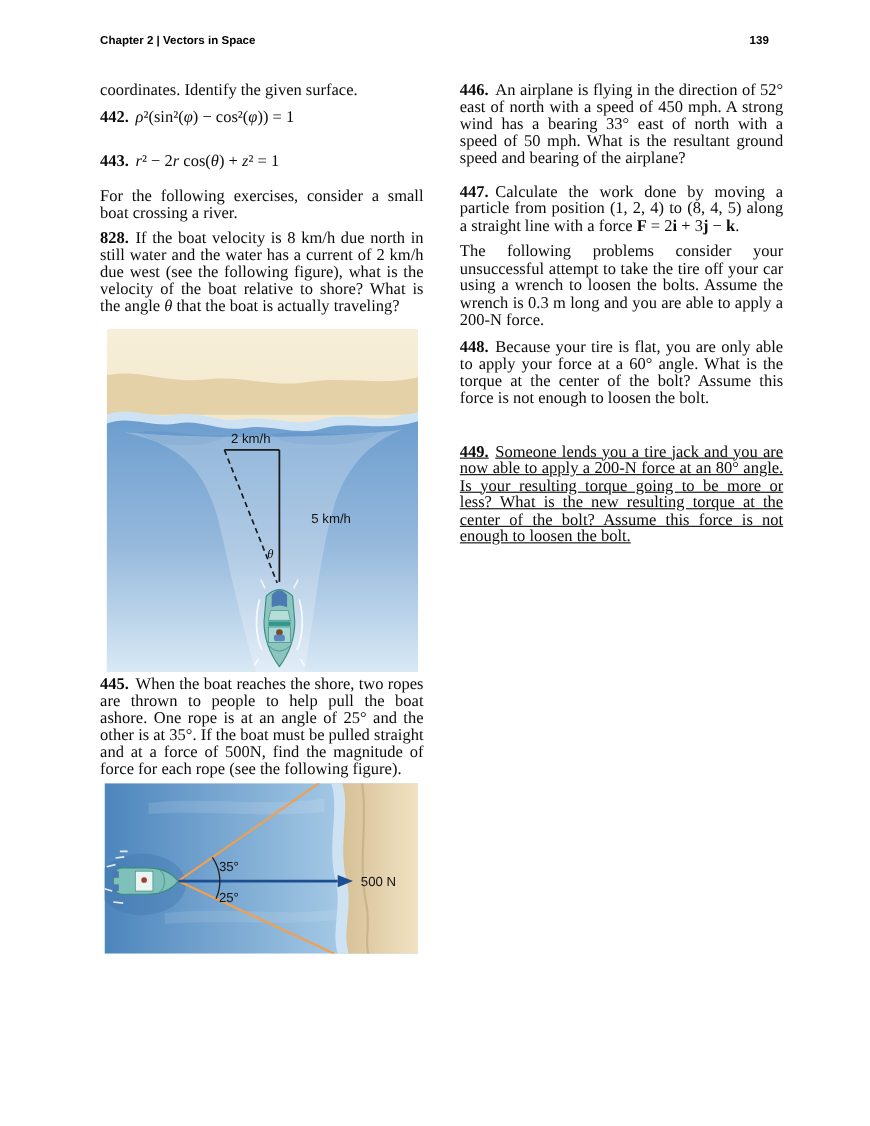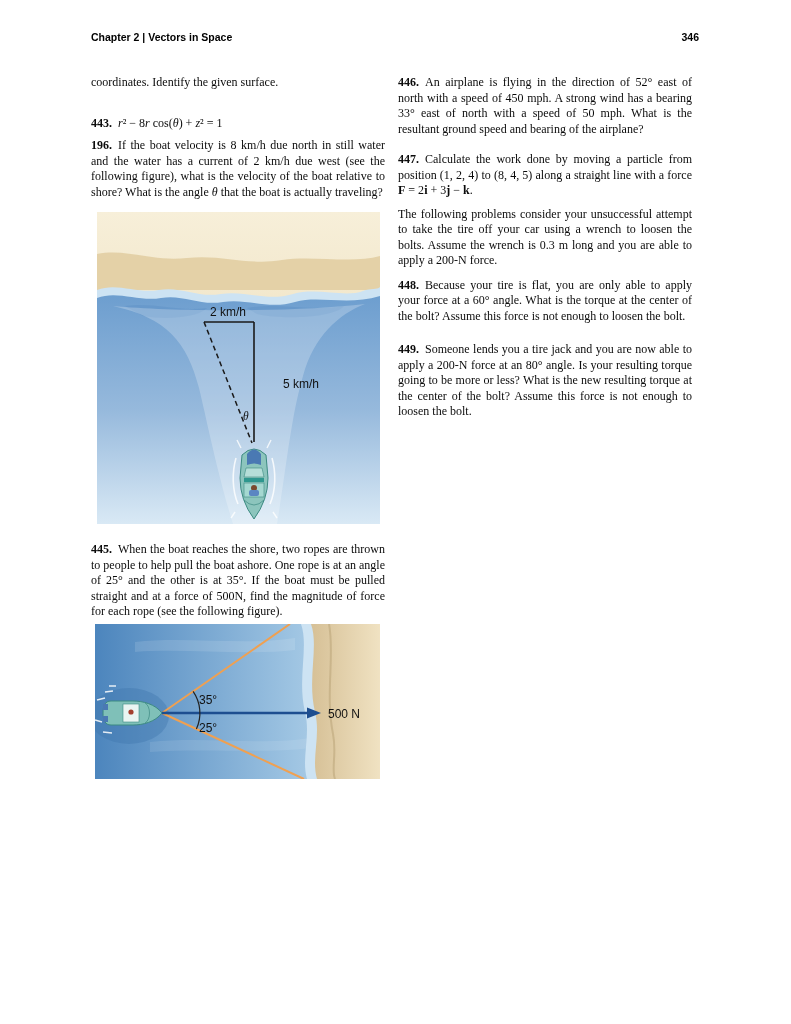--- a/index.html
+++ b/index.html
@@ -6,66 +6,70 @@
   html,body { width:791px; height:1024px; }
   body { background:#ffffff; font-family:"Liberation Serif", serif; color:#0b0b0b; }
   .page { position:relative; width:749px; height:1024px; background:#ffffff; overflow:hidden; }
 
   .pagehead { position:absolute; left:91px; top:31px; width:608px; display:flex;
               justify-content:space-between; font-family:"Liberation Sans", sans-serif;
               font-size:10.5px; font-weight:bold; color:#000; }
 
   .col { position:absolute; top:75px; width:294px; }
   .col-left  { left:91px; }
-  .col-right { left:398px; }
+  .col-right { left:418px; }
 
-  p.body { font-size:12px; line-height:15.5px; text-align:justify; }
+  p.body { font-size:15px; line-height:15.5px; text-align:justify; }
   .pnum { font-weight:bold; margin-right:6px; }
   .mvar { font-style:italic; }
   .mvec { font-weight:bold; }
 
   .math-line { font-size:13px; line-height:18px; text-align:left; }
   .p442 { margin-top:9px; }
   .p443 { margin-top:25px; }
   .boat-intro { margin-top:16px; }
   .p444 { margin-top:7px; }
   .fig1 { margin-top:12px; margin-left:6px; display:block; }
-  .p445 { margin-top:18px; line-height:16px; }
+  .p445 { margin-top:4px; line-height:16px; }
   .fig2 { margin-top:4px; margin-left:4px; display:block; }
 
   .p447 { margin-top:15px; }
   .wrench-intro { margin-top:8px; }
   .p448 { margin-top:9px; }
-  .p449 { margin-top:18px; }
+  .p449 { margin-top:33px;text-decoration:underline; }
 
   .figlabel { font-family:"Liberation Sans", sans-serif; font-size:12px; fill:#111111; }
   .figtheta { font-family:"Liberation Serif", serif; font-style:italic; font-size:11.5px; fill:#111111; }
 </style>
 </head>
 <body>
 
 <div class="page">
 
   <div class="pagehead">
     <span>Chapter 2 | Vectors in Space</span>
-    <span>346</span>
+    <span>139</span>
   </div>
 
   <div class="col col-left">
 
     <p class="body"><span>coordinates. Identify the given surface.</span></p>
 
+    <p class="body math-line p442">
+      <span class="pnum">442.</span><span class="mvar">ρ</span><span>²(sin²(</span><span class="mvar">φ</span><span>) − cos²(</span><span class="mvar">φ</span><span>)) = 1</span>
+    </p>
 
     <p class="body math-line p443">
-      <span class="pnum">443.</span><span class="mvar">r</span><span>² − 8</span><span class="mvar">r</span><span> cos(</span><span class="mvar">θ</span><span>) + </span><span class="mvar">z</span><span>² = 1</span>
+      <span class="pnum">443.</span><span class="mvar">r</span><span>² − 2</span><span class="mvar">r</span><span> cos(</span><span class="mvar">θ</span><span>) + </span><span class="mvar">z</span><span>² = 1</span>
     </p>
 
+    <p class="body boat-intro"><span>For the following exercises, consider a small boat crossing a river.</span></p>
 
     <p class="body p444">
-      <span class="pnum">196.</span><span>If the boat velocity is 8 km/h due north in still water and the water has a current of 2 km/h due west (see the following figure), what is the velocity of the boat relative to shore? What is the angle </span><span class="mvar">θ</span><span> that the boat is actually traveling?</span>
+      <span class="pnum">828.</span><span>If the boat velocity is 8 km/h due north in still water and the water has a current of 2 km/h due west (see the following figure), what is the velocity of the boat relative to shore? What is the angle </span><span class="mvar">θ</span><span> that the boat is actually traveling?</span>
     </p>
 
     <svg class="fig fig1" width="283" height="312" viewBox="0 0 283 312" role="img">
       <defs>
         <linearGradient id="g-sand1" x1="0" y1="0" x2="0" y2="1">
           <stop offset="0" stop-color="#f7efd9"></stop>
             <stop offset="1" stop-color="#e7d5ac"></stop>
         </linearGradient>
         <linearGradient id="g-water1" x1="0" y1="0" x2="0" y2="1">
           <stop offset="0" stop-color="#6d9ecf"></stop>

